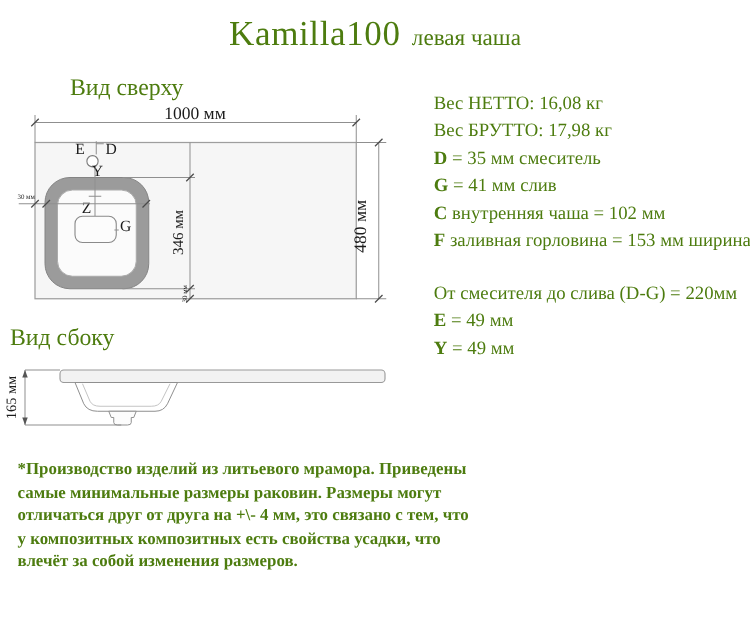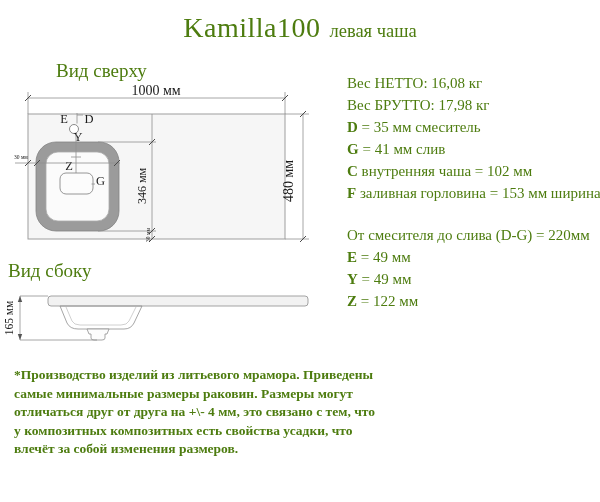--- a/index.html
+++ b/index.html
@@ -125,21 +125,20 @@
   <div class="specs">
     <div class="spec-row"><b></b><span>Вес НЕТТО: 16,08 кг</span></div>
     <div class="spec-row"><b></b><span>Вес БРУТТО: 17,98 кг</span></div>
     <div class="spec-row"><b>D</b><span> = 35 мм смеситель</span></div>
     <div class="spec-row"><b>G</b><span> = 41 мм слив</span></div>
     <div class="spec-row"><b>C</b><span> внутренняя чаша = 102 мм</span></div>
     <div class="spec-row"><b>F</b><span> заливная горловина = 153 мм ширина,</span></div>
     <div class="spec-row gap"><b></b><span>От смесителя до слива (D-G) = 220мм</span></div>
     <div class="spec-row"><b>E</b><span> = 49 мм</span></div>
     <div class="spec-row"><b>Y</b><span> = 49 мм</span></div>
-    <div class="spec-row"><b>Z</b><span> = 122 мм</span></div>
   </div>
 
   <div class="footnote">
     <div>*Производство изделий из литьевого мрамора. Приведены</div>
     <div>самые минимальные размеры раковин. Размеры могут</div>
     <div>отличаться друг от друга на +\- 4 мм, это связано с тем, что</div>
     <div>у композитных композитных есть свойства усадки, что</div>
     <div>влечёт за собой изменения размеров.</div>
   </div>
 

